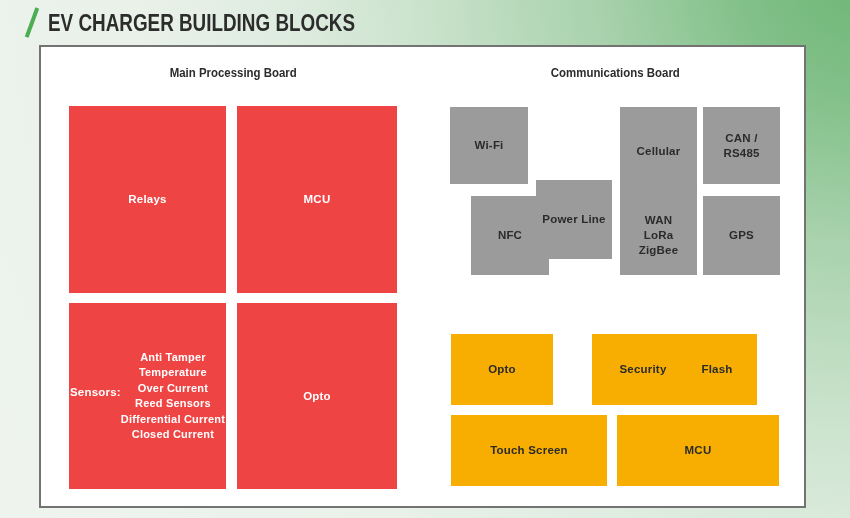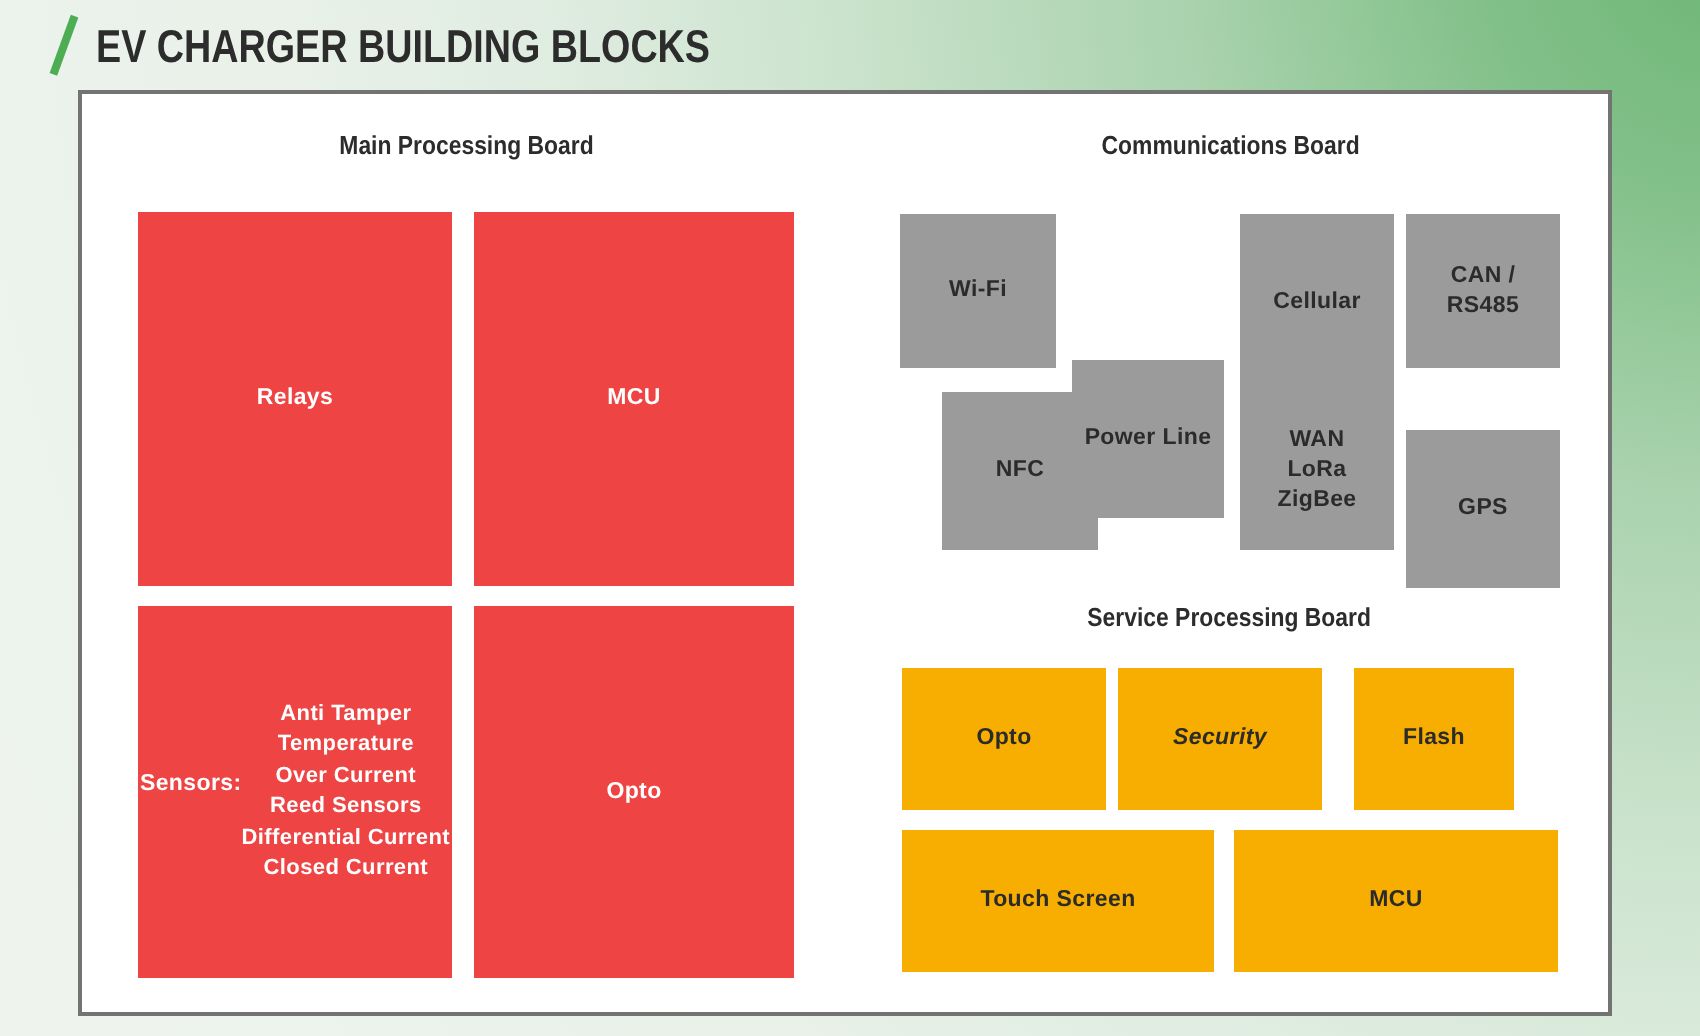--- a/index.html
+++ b/index.html
@@ -63,24 +63,24 @@
   .sensors-heading{font-size:11.5px;letter-spacing:0.2px;margin-bottom:9px;}
   .sensors-list{font-size:11px;line-height:15.5px;letter-spacing:0.2px;}
   
   .b-wifi{left:409px;top:60px;width:78px;height:77px;}
   .b-bluetooth{left:495px;top:60px;width:76px;height:77px;}
   .b-cellular{left:579px;top:60px;width:77px;height:89px;}
   .b-can{left:662px;top:60px;width:77px;height:77px;}
   .b-nfc{left:409px;top:149px;width:78px;height:79px;margin-left:21px;}
   .b-powerline{left:495px;top:133px;width:76px;height:79px;}
   .b-wan{left:579px;top:149px;width:77px;height:79px;}
-  .b-gps{left:662px;top:149px;width:77px;height:79px;margin-top:19px;}
+  .b-gps{left:662px;top:149px;width:77px;height:79px;}
   
   .b-sopto{left:410px;top:287px;width:102px;height:71px;}
-  .b-security{left:518px;top:287px;width:102px;height:71px;font-style:italic;}
+  .b-security{left:551px;top:287px;width:102px;height:71px;}
   .b-flash{left:636px;top:287px;width:80px;height:71px;}
   .b-touch{left:410px;top:368px;width:156px;height:71px;}
   .b-smcu{left:576px;top:368px;width:162px;height:71px;}
 </style>
 </head>
 <body>
 
 <div class="stage">
 
   <div class="title-row">
@@ -88,23 +88,20 @@
     <h1 class="page-title">EV CHARGER BUILDING BLOCKS</h1>
   </div>
 
   <div class="panel">
 
     <h2 class="board-header hdr-main">
       <span>Main Processing Board</span>
     </h2>
     <h2 class="board-header hdr-comms">
       <span>Communications Board</span>
-    </h2>
-    <h2 class="board-header hdr-service">
-      <span>Service Processing Board</span>
     </h2>
 
     <div class="blk green b-relays">
       <span class="lbl">Relays</span>
     </div>
     <div class="blk green b-mcu">
       <span class="lbl">MCU</span>
     </div>
     <div class="blk green b-sensors">
       <div class="sensors-heading">Sensors:</div>

